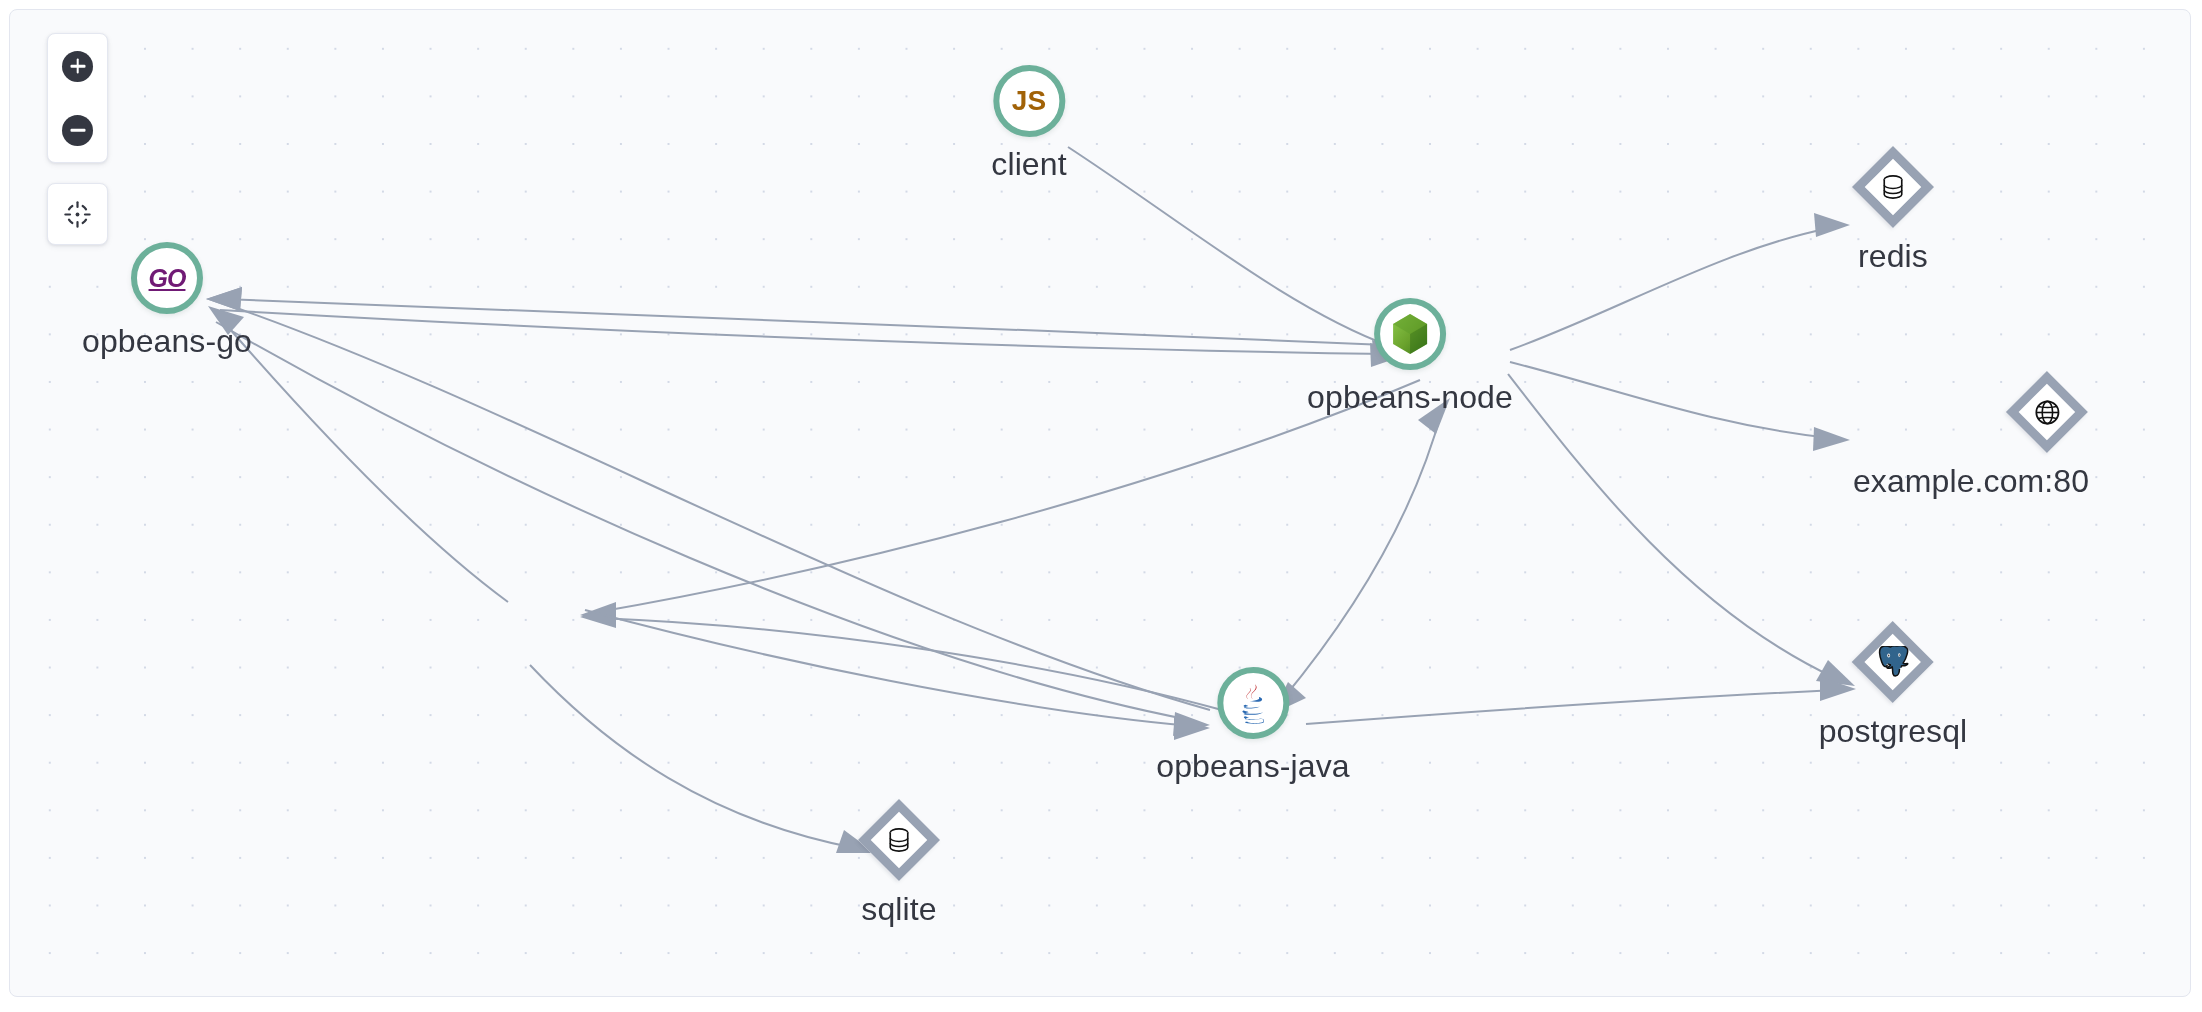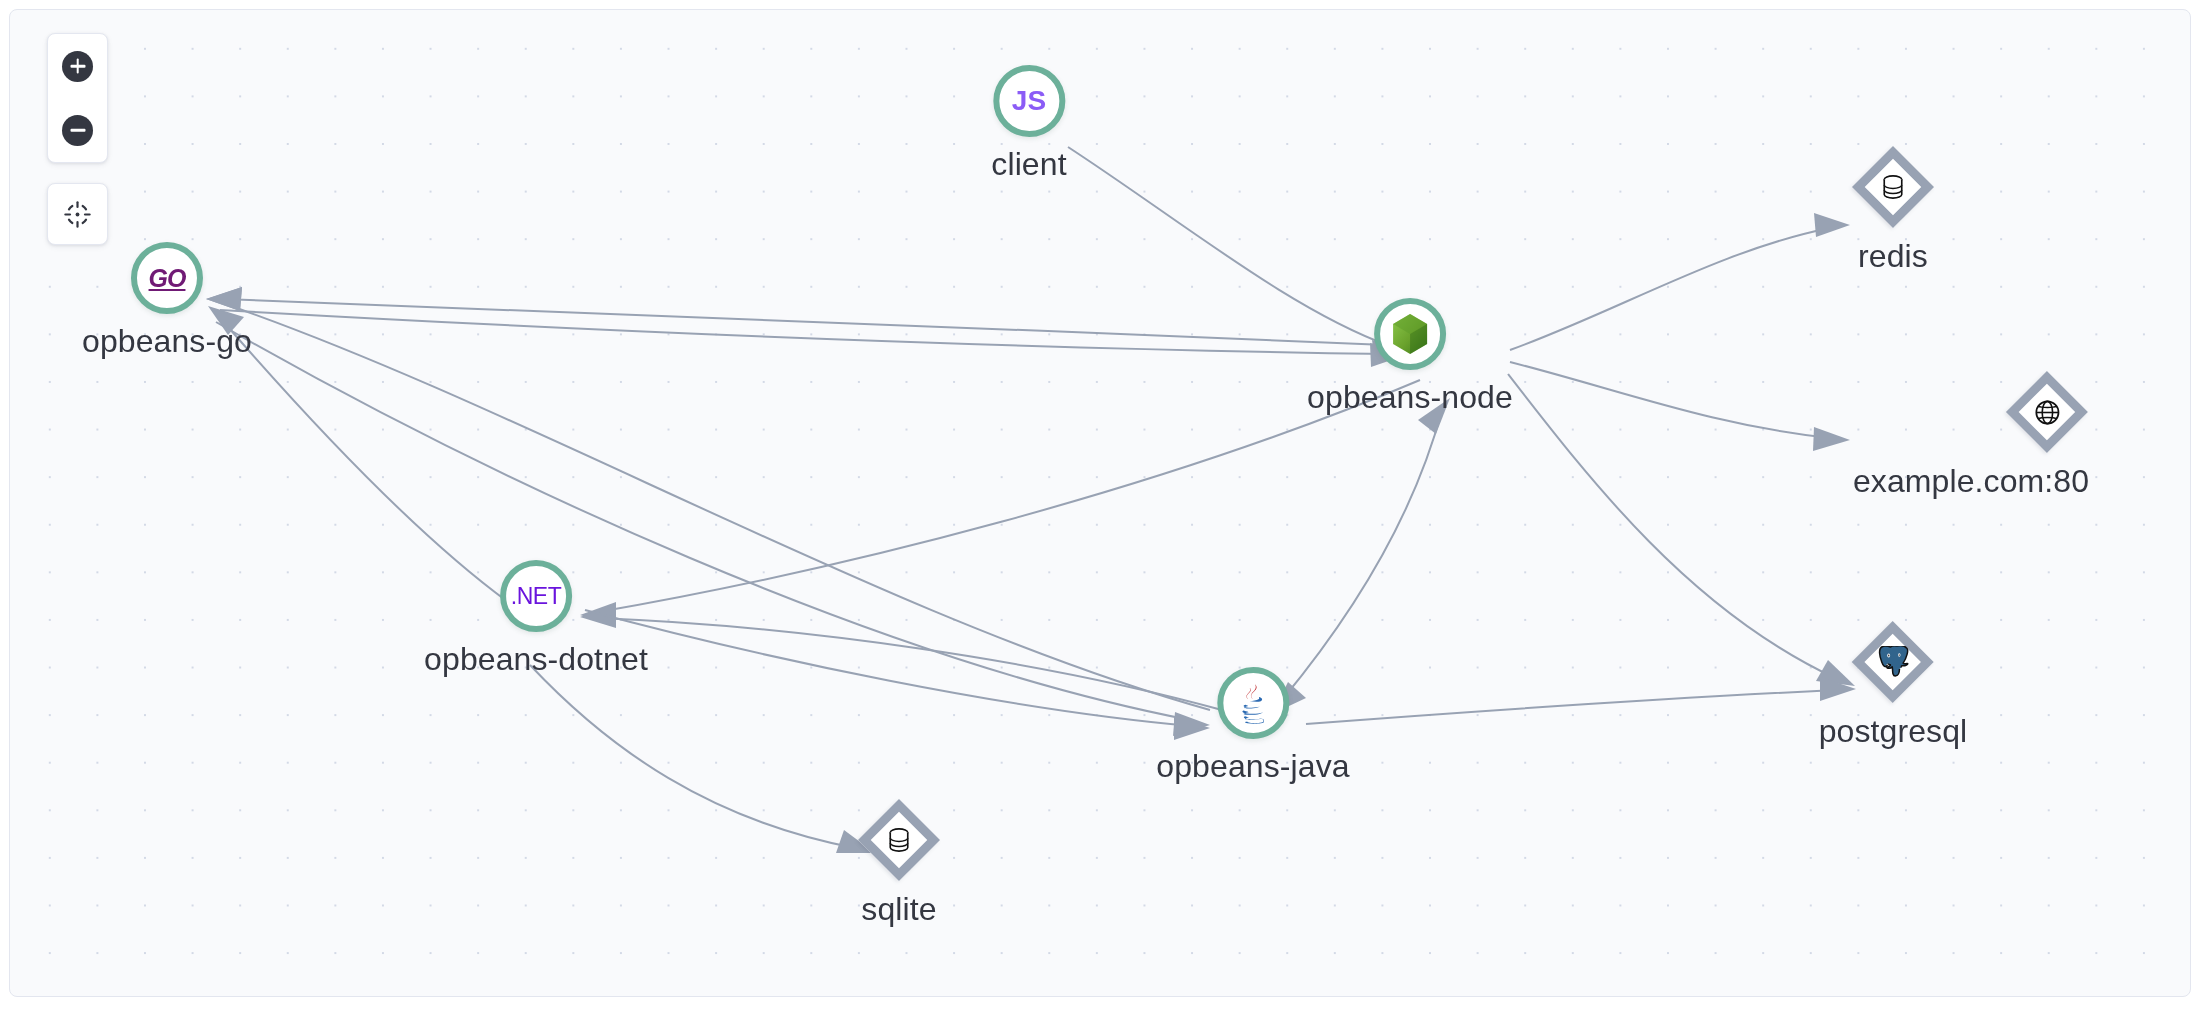--- a/index.html
+++ b/index.html
@@ -176,21 +176,21 @@
     font-size: 25px;
     font-weight: bold;
     color: #701a75;
     letter-spacing: -1px;
     font-style: italic;
     text-decoration: underline;
   }
   .js-logo {
     font-size: 28px;
     font-weight: bold;
-    color: #8b5cf6;
+    color: #a16207;
     letter-spacing: .2px;
   }
   .dotnet-logo {
     font-size: 23px;
     color: #6a14dd;
     letter-spacing: -.5px;
   }
 </style>
 </head>
 <body>
@@ -302,26 +302,20 @@
             </linearGradient>
           </defs>
           <polygon fill="url(#nodeGrad)" points="20,2 37,12 37,32 20,42 3,32 3,12"></polygon>
           <polygon fill="#5f9c2a" opacity=".55" points="20,2 37,12 20,22 3,12"></polygon>
           <polygon fill="#2f6b16" opacity=".45" points="20,22 37,12 37,32 20,42"></polygon>
         </svg>
       </div>
       <div class="node-label">opbeans-node</div>
     </div>
 
-    <div class="node" style="left:526px; top:609px;">
-      <div class="svc-circle">
-        <span class="dotnet-logo">.NET</span>
-      </div>
-      <div class="node-label">opbeans-dotnet</div>
-    </div>
 
     <div class="node" style="left:1243px; top:716px;text-align:center;">
       <div class="svc-circle">
         <svg width="42" height="44" viewBox="0 0 42 44">
           <path fill="#bb2025" d="M22.5 3c3.6 3.6 1 5.8-1.3 8-2.7 2.5-3.2 4.6-.4 7.3-3.9-3.3-1.8-5.8.5-8.1C23.4 8 24.3 6 22.5 3z"></path>
           <path fill="#bb2025" d="M17.4 6.7c2.1 2.4.5 4.2-1.3 5.9-2 2-2.3 3.4-.4 5.5-3-2.5-1.2-4.5.6-6.3 1.5-1.5 2.2-3.1 1.1-5.1z"></path>
           <path fill="#2b6ab2" d="M13.4 23.8c-3.7.9-2 2.2 1.1 2.6 3.9.5 10.3.3 13-.8 0 0-1.1.7-2.8 1.1-5.2 1.2-15.3.8-12.4-.5 1.2-.6 2.4-.9 3.6-1.2-1.1-.7-2.6-.9-2.5-1.2z"></path>
           <path fill="#2b6ab2" d="M27.7 20.6c3.8-1.9 2-3.7-1.2-4.9.5 1 .6 1.9-.3 2.6-1.6 1.2-5.6 1.8-9 1.8 4 .9 8.3.9 10.5.5z"></path>
           <path fill="#2b6ab2" d="M11 29.6c-2.2 1.2-.3 2.6 3.9 3 5.2.5 12.3.3 15.6-1 0 0-1.4.9-3.4 1.4-6.4 1.5-18.8.9-15.2-.6 1.4-.6 2.9-1 4.4-1.2-1.3-.9-4.3-1.1-5.3-1.6z"></path>
           <path fill="#2b6ab2" d="M12.8 35.2c-2.2.7-1.4 2.1 1.3 2.6 4.5.8 13.3.5 16.4-.8 0 0-1 .6-2.7 1-5.8 1.2-16.8.9-15-.4.9-.6 2.6-.9 4-1.1-2-.6-3.3-.9-4-1.3z"></path>

